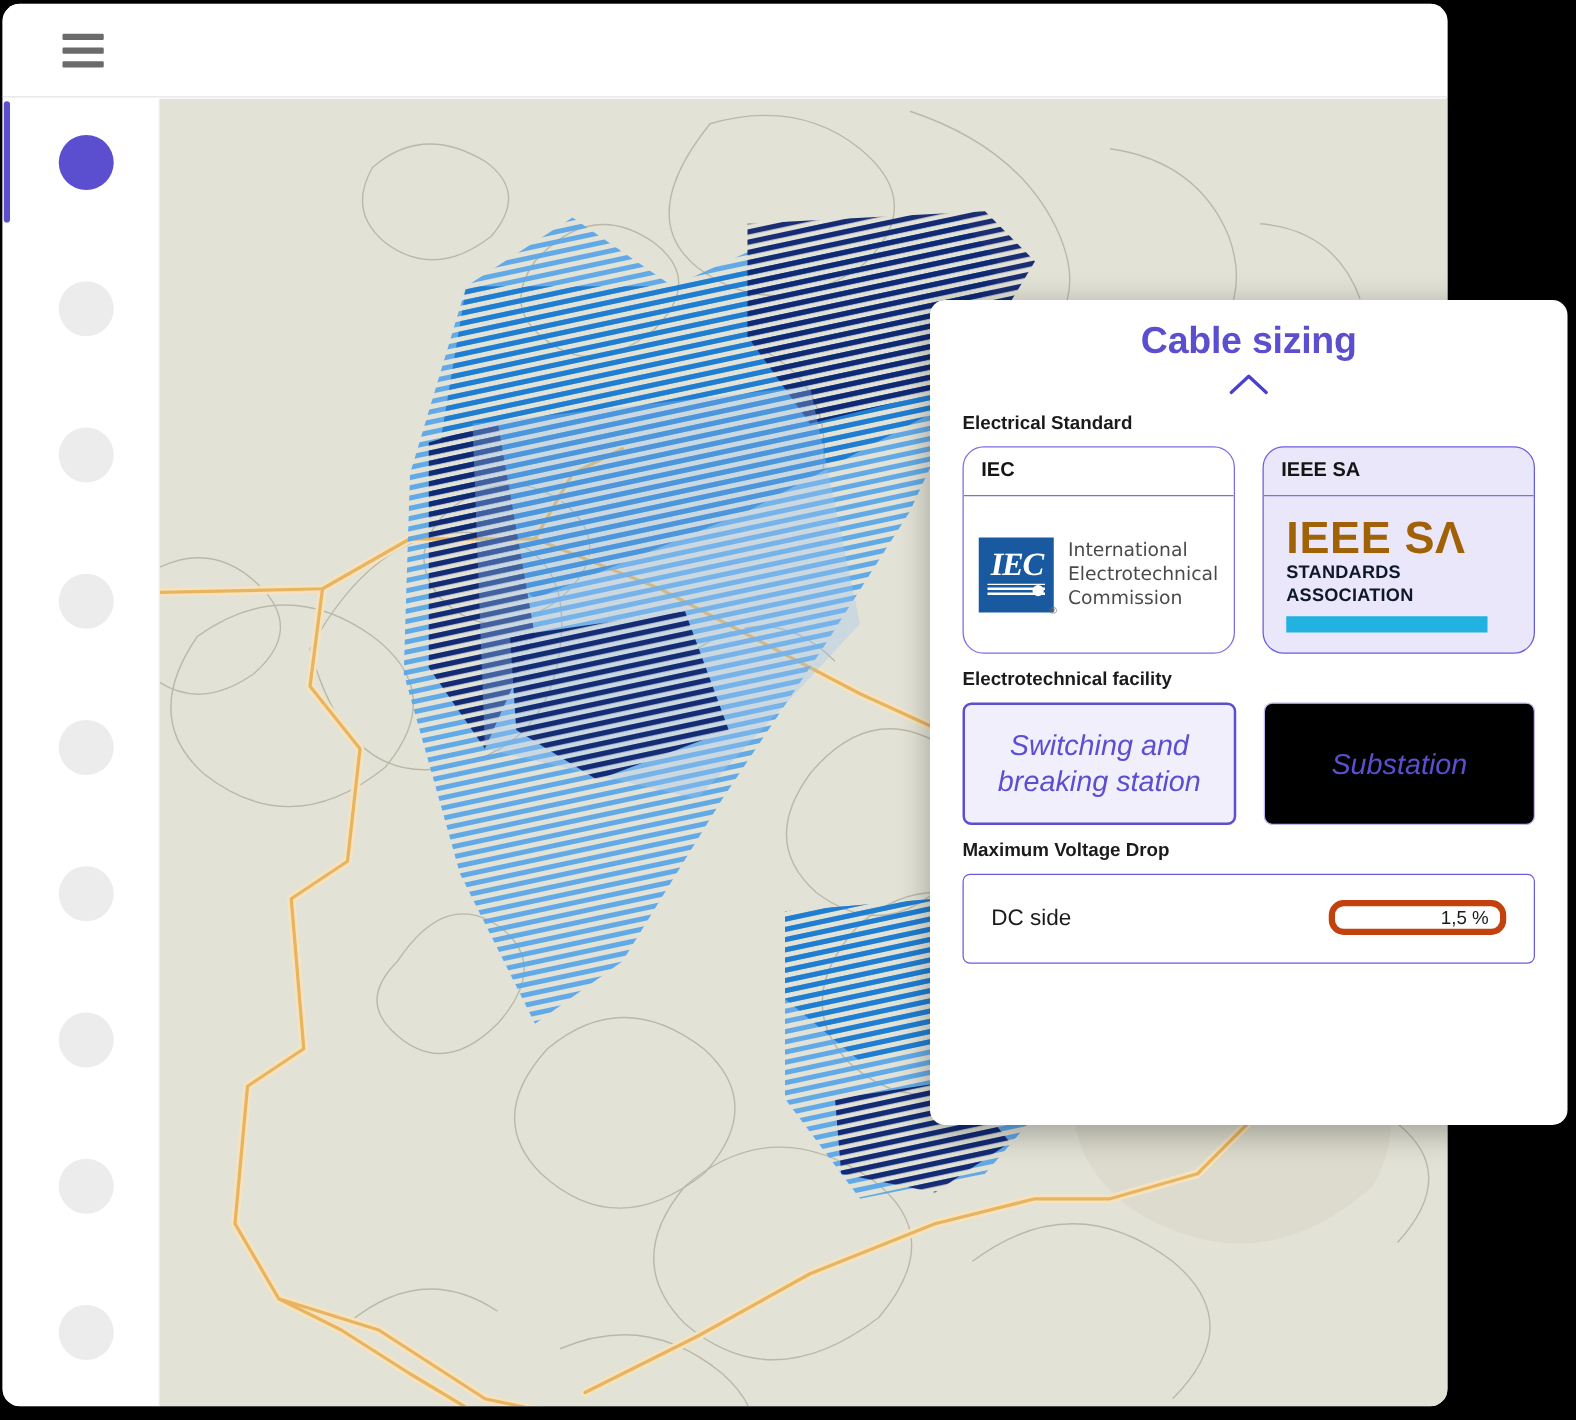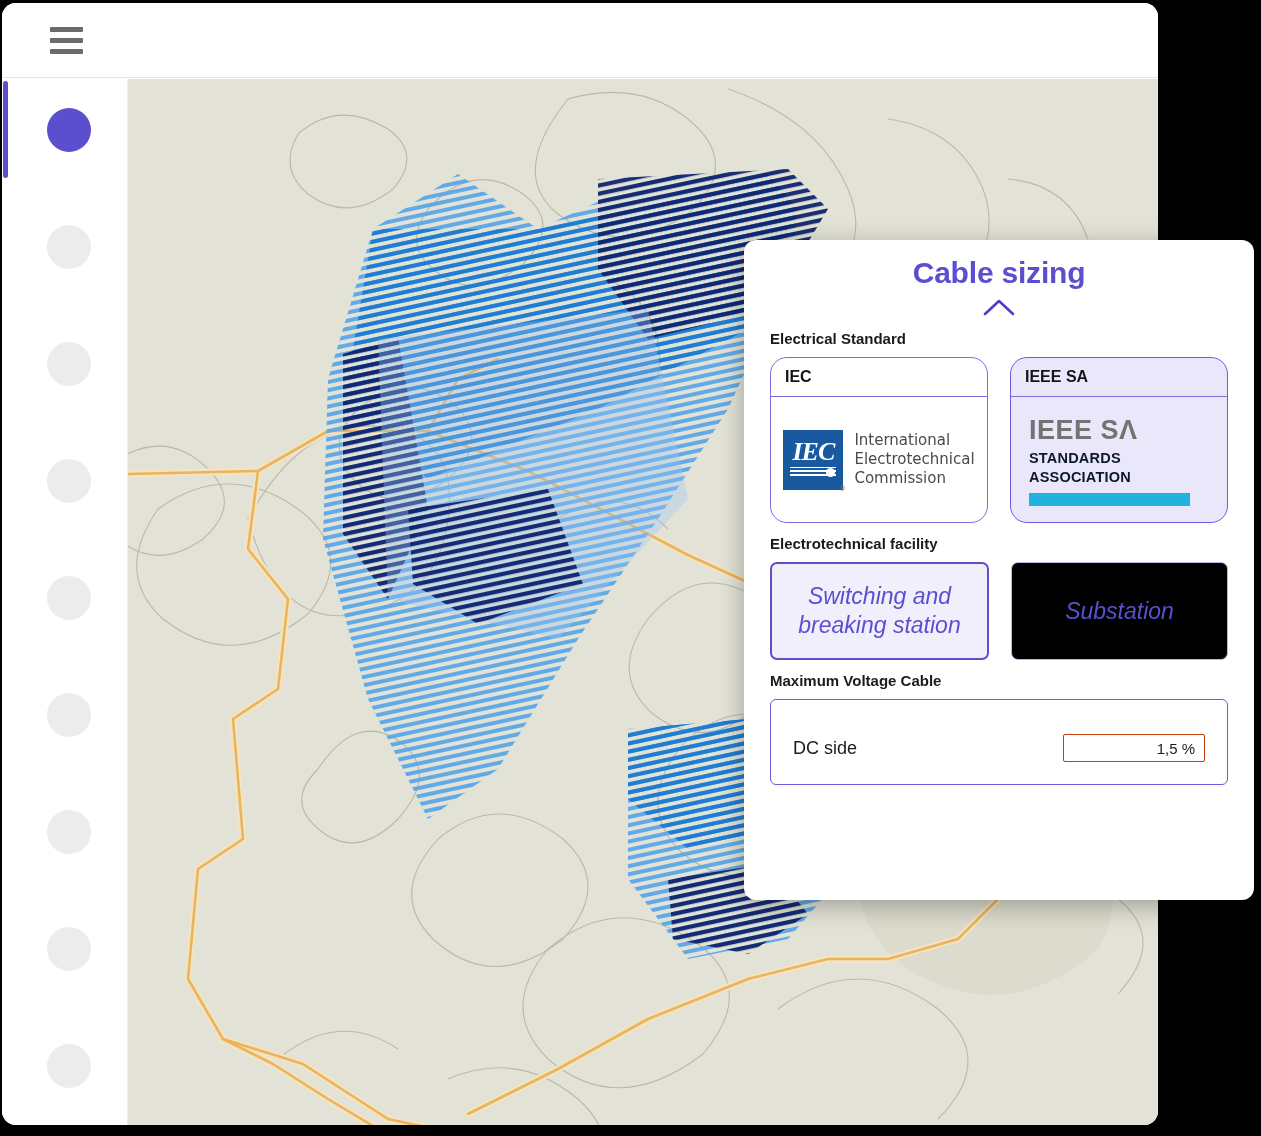--- a/index.html
+++ b/index.html
@@ -233,23 +233,23 @@
   .iec-words {
     font-size: 15px;
     line-height: 19px;
     color: #4a4a4a;
     font-family: "DejaVu Sans", sans-serif;
   }
 
   
   .ieee-logo { text-align: left; width: 180px; }
   .ieee-main {
-    font-size: 27px;
+    font-size: 36px;
     font-weight: bold;
-    color: #737373;
+    color: #a16207;
     letter-spacing: 0.5px;
     line-height: 34px;
   }
   .ieee-sub {
     font-size: 14.5px;
     font-weight: bold;
     color: #0f172a;
     line-height: 16px;
     letter-spacing: 0.2px;
     margin-top: 3px;
@@ -292,32 +292,31 @@
   .vdrop-box {
     border: 1.7px solid #6a5ddb;
     border-radius: 6px;
     padding: 20px 22px 22px 22px;
   }
   .vdrop-row {
     display: flex;
     align-items: center;
     justify-content: space-between;
     margin-bottom: 12px;
-    margin-top: 14px;
   }
   .vdrop-row:last-child { margin-bottom: 0; }
   .vdrop-label {
     font-size: 18px;
     color: #1b1b1b;
   }
   .vdrop-input {
     width: 142px;
     height: 28px;
-    border: 1px solid #c2410c;
-    border-radius: 2px;
+    border: 5px solid #c2410c;
+    border-radius: 12px;
     background: #ffffff;
     font-size: 15px;
     color: #1b1b1b;
     text-align: right;
     padding-right: 9px;
     font-family: "Liberation Sans", sans-serif;
   }
 </style>
 </head>
 <body>
@@ -497,21 +496,21 @@
       </div>
     </div>
 
     <div class="section-label">Electrotechnical facility</div>
 
     <div class="fac-row">
       <div class="fac-btn selected">Switching and breaking station</div>
       <div class="fac-btn">Substation</div>
     </div>
 
-    <div class="section-label">Maximum Voltage Cable</div>
+    <div class="section-label">Maximum Voltage Drop</div>
 
     <div class="vdrop-box">
       <div class="vdrop-row">
         <div class="vdrop-label">DC side</div>
         <input class="vdrop-input" type="text" value="1,5 %" style="">
       </div>
     </div>
 
   </div>
 </div>

